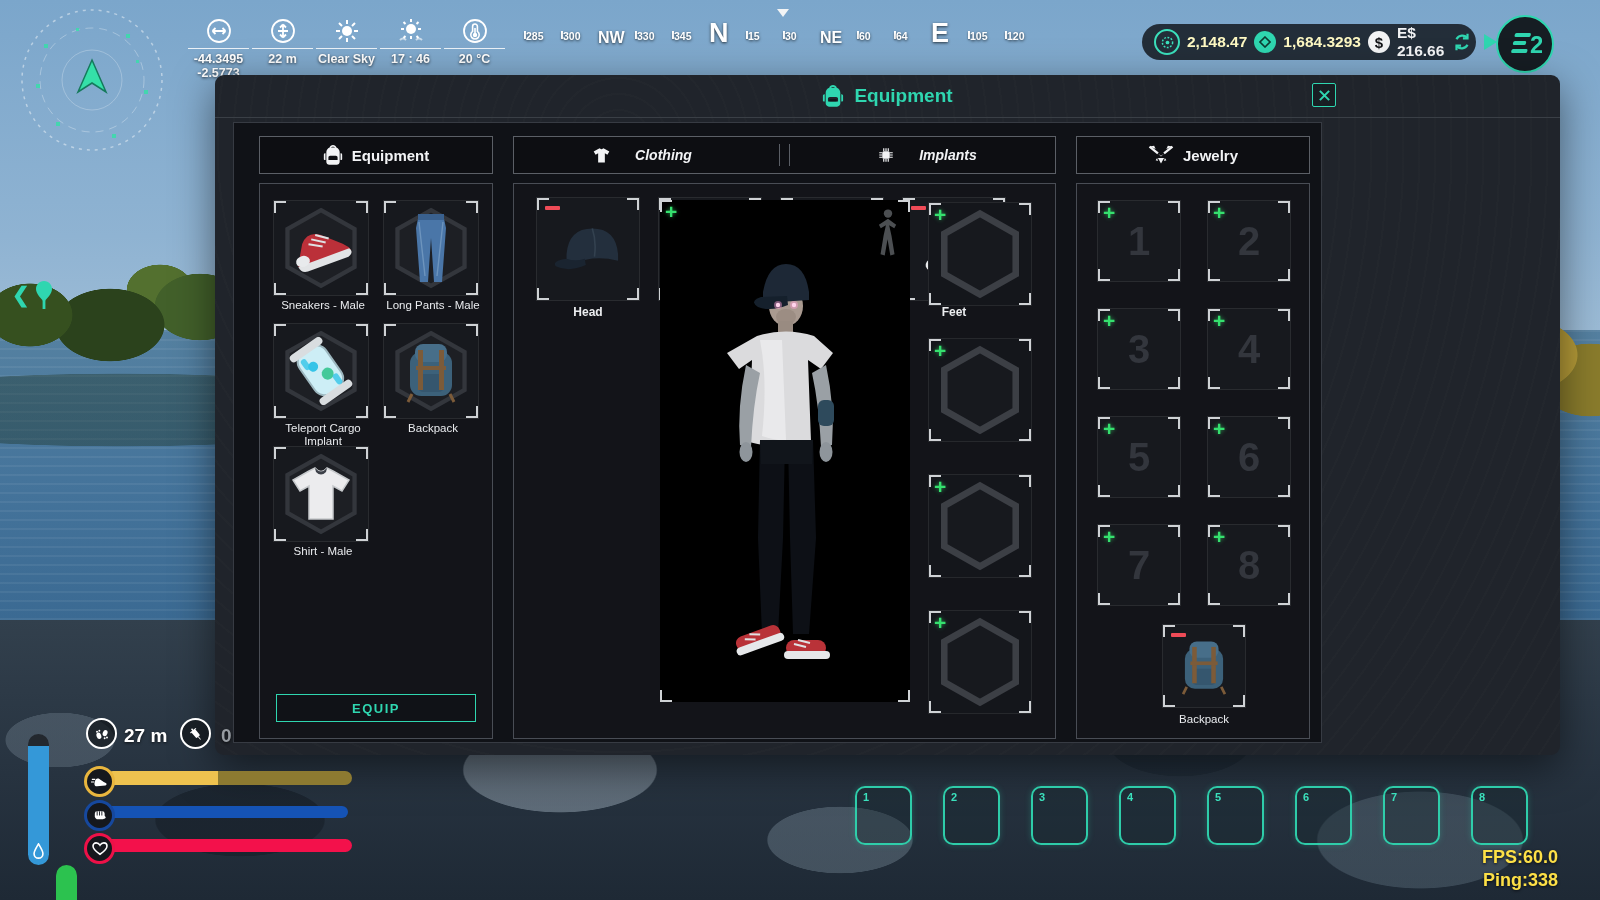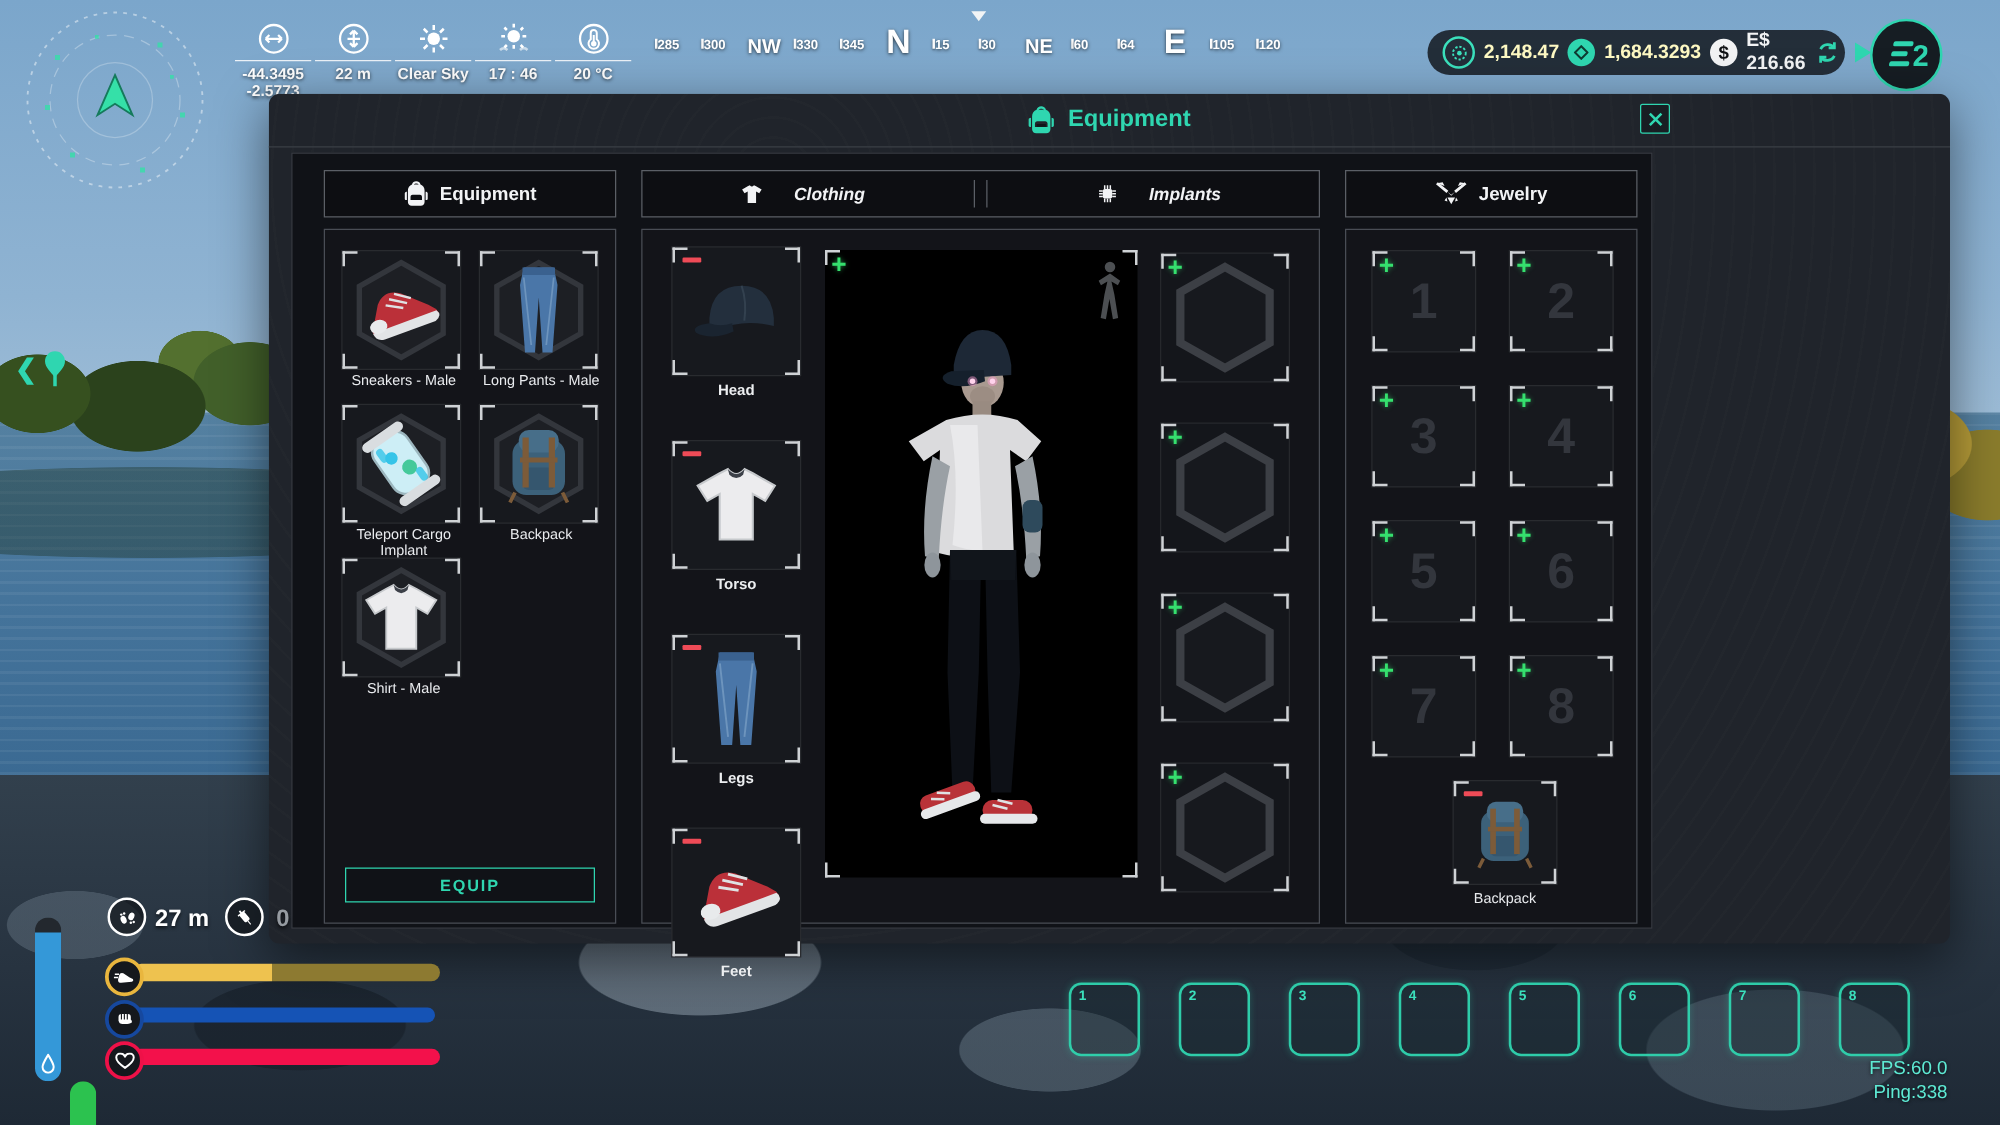--- a/index.html
+++ b/index.html
@@ -101,21 +101,21 @@
   .hexbg{position:absolute;inset:0;display:flex;align-items:center;justify-content:center;}
   .equipbtn{position:absolute;left:16px;right:16px;bottom:16px;height:26px;border:1.5px solid #2fd6b0;
             background:#101217;color:#2fd6b0;font-size:13px;font-weight:bold;letter-spacing:1.5px;
             display:flex;align-items:center;justify-content:center;}
   
   .tabbar{display:flex;align-items:center;}
   .tab{display:flex;align-items:center;justify-content:center;gap:24px;color:#f2f3f5;
        font-size:14px;font-weight:bold;height:100%;font-style:italic;}
   .tabdiv{width:1px;height:22px;background:#5b5f66;}
   
-  .bodycol{position:absolute;left:22px;top:13px;width:106px;display:flex;flex-direction:column;align-items:center;gap:18px;}
+  .bodycol{position:absolute;left:22px;top:13px;width:106px;display:flex;flex-direction:row;align-items:center;gap:18px;}
   .bodycell{display:flex;flex-direction:column;align-items:center;margin-bottom:15px;}
   .bodyslot{width:102px;height:102px;display:flex;align-items:center;justify-content:center;}
   .bodylbl{margin-top:4px;font-size:12px;color:#eceef0;font-weight:bold;}
   
   .preview{position:absolute;left:146px;top:16px;width:250px;height:502px;background:#000;}
   .ghost{position:absolute;right:8px;top:8px;opacity:.55;}
   
   .impcol{position:absolute;left:414px;top:18px;width:104px;display:flex;flex-direction:column;gap:32px;}
   .impslot{width:102px;height:102px;background:#14161b;}
   
@@ -130,22 +130,22 @@
   .vbar .fill{position:absolute;left:0;right:0;bottom:0;}
   .vbar .vic{position:absolute;left:0;right:0;bottom:6px;display:flex;justify-content:center;}
   .circ{border-radius:50%;background:rgba(18,22,27,.72);display:flex;align-items:center;justify-content:center;box-sizing:border-box;}
   .hbar{position:absolute;border-radius:8px;}
   .hudnum{font-size:19px;font-weight:bold;color:#fff;}
   
   .hotbar{left:855px;top:786px;display:flex;gap:31px;}
   .hslot{width:57px;height:59px;border-radius:10px;border:2px solid rgba(47,214,176,.95);
          background:rgba(24,40,46,.35);box-sizing:border-box;color:#3be0bc;
          font-size:11px;font-weight:bold;padding:3px 0 0 6px;box-shadow:0 0 6px rgba(47,214,176,.25);}
-  .fpstxt{left:1448px;top:846px;width:110px;text-align:right;color:#5eead4;font-size:15px;
-          font-weight:normal;line-height:1.25;}
+  .fpstxt{left:1448px;top:846px;width:110px;text-align:right;color:#fde047;font-size:18px;
+          font-weight:bold;line-height:1.25;}
   .marker-chев{color:#2fd6b0;}
 </style>
 </head>
 <body>
 
 <div class="sky"></div>
 <div class="water"></div>
 <div class="trees-left"></div>
 <div class="trees-right"></div>
 <div class="rocks"></div>

